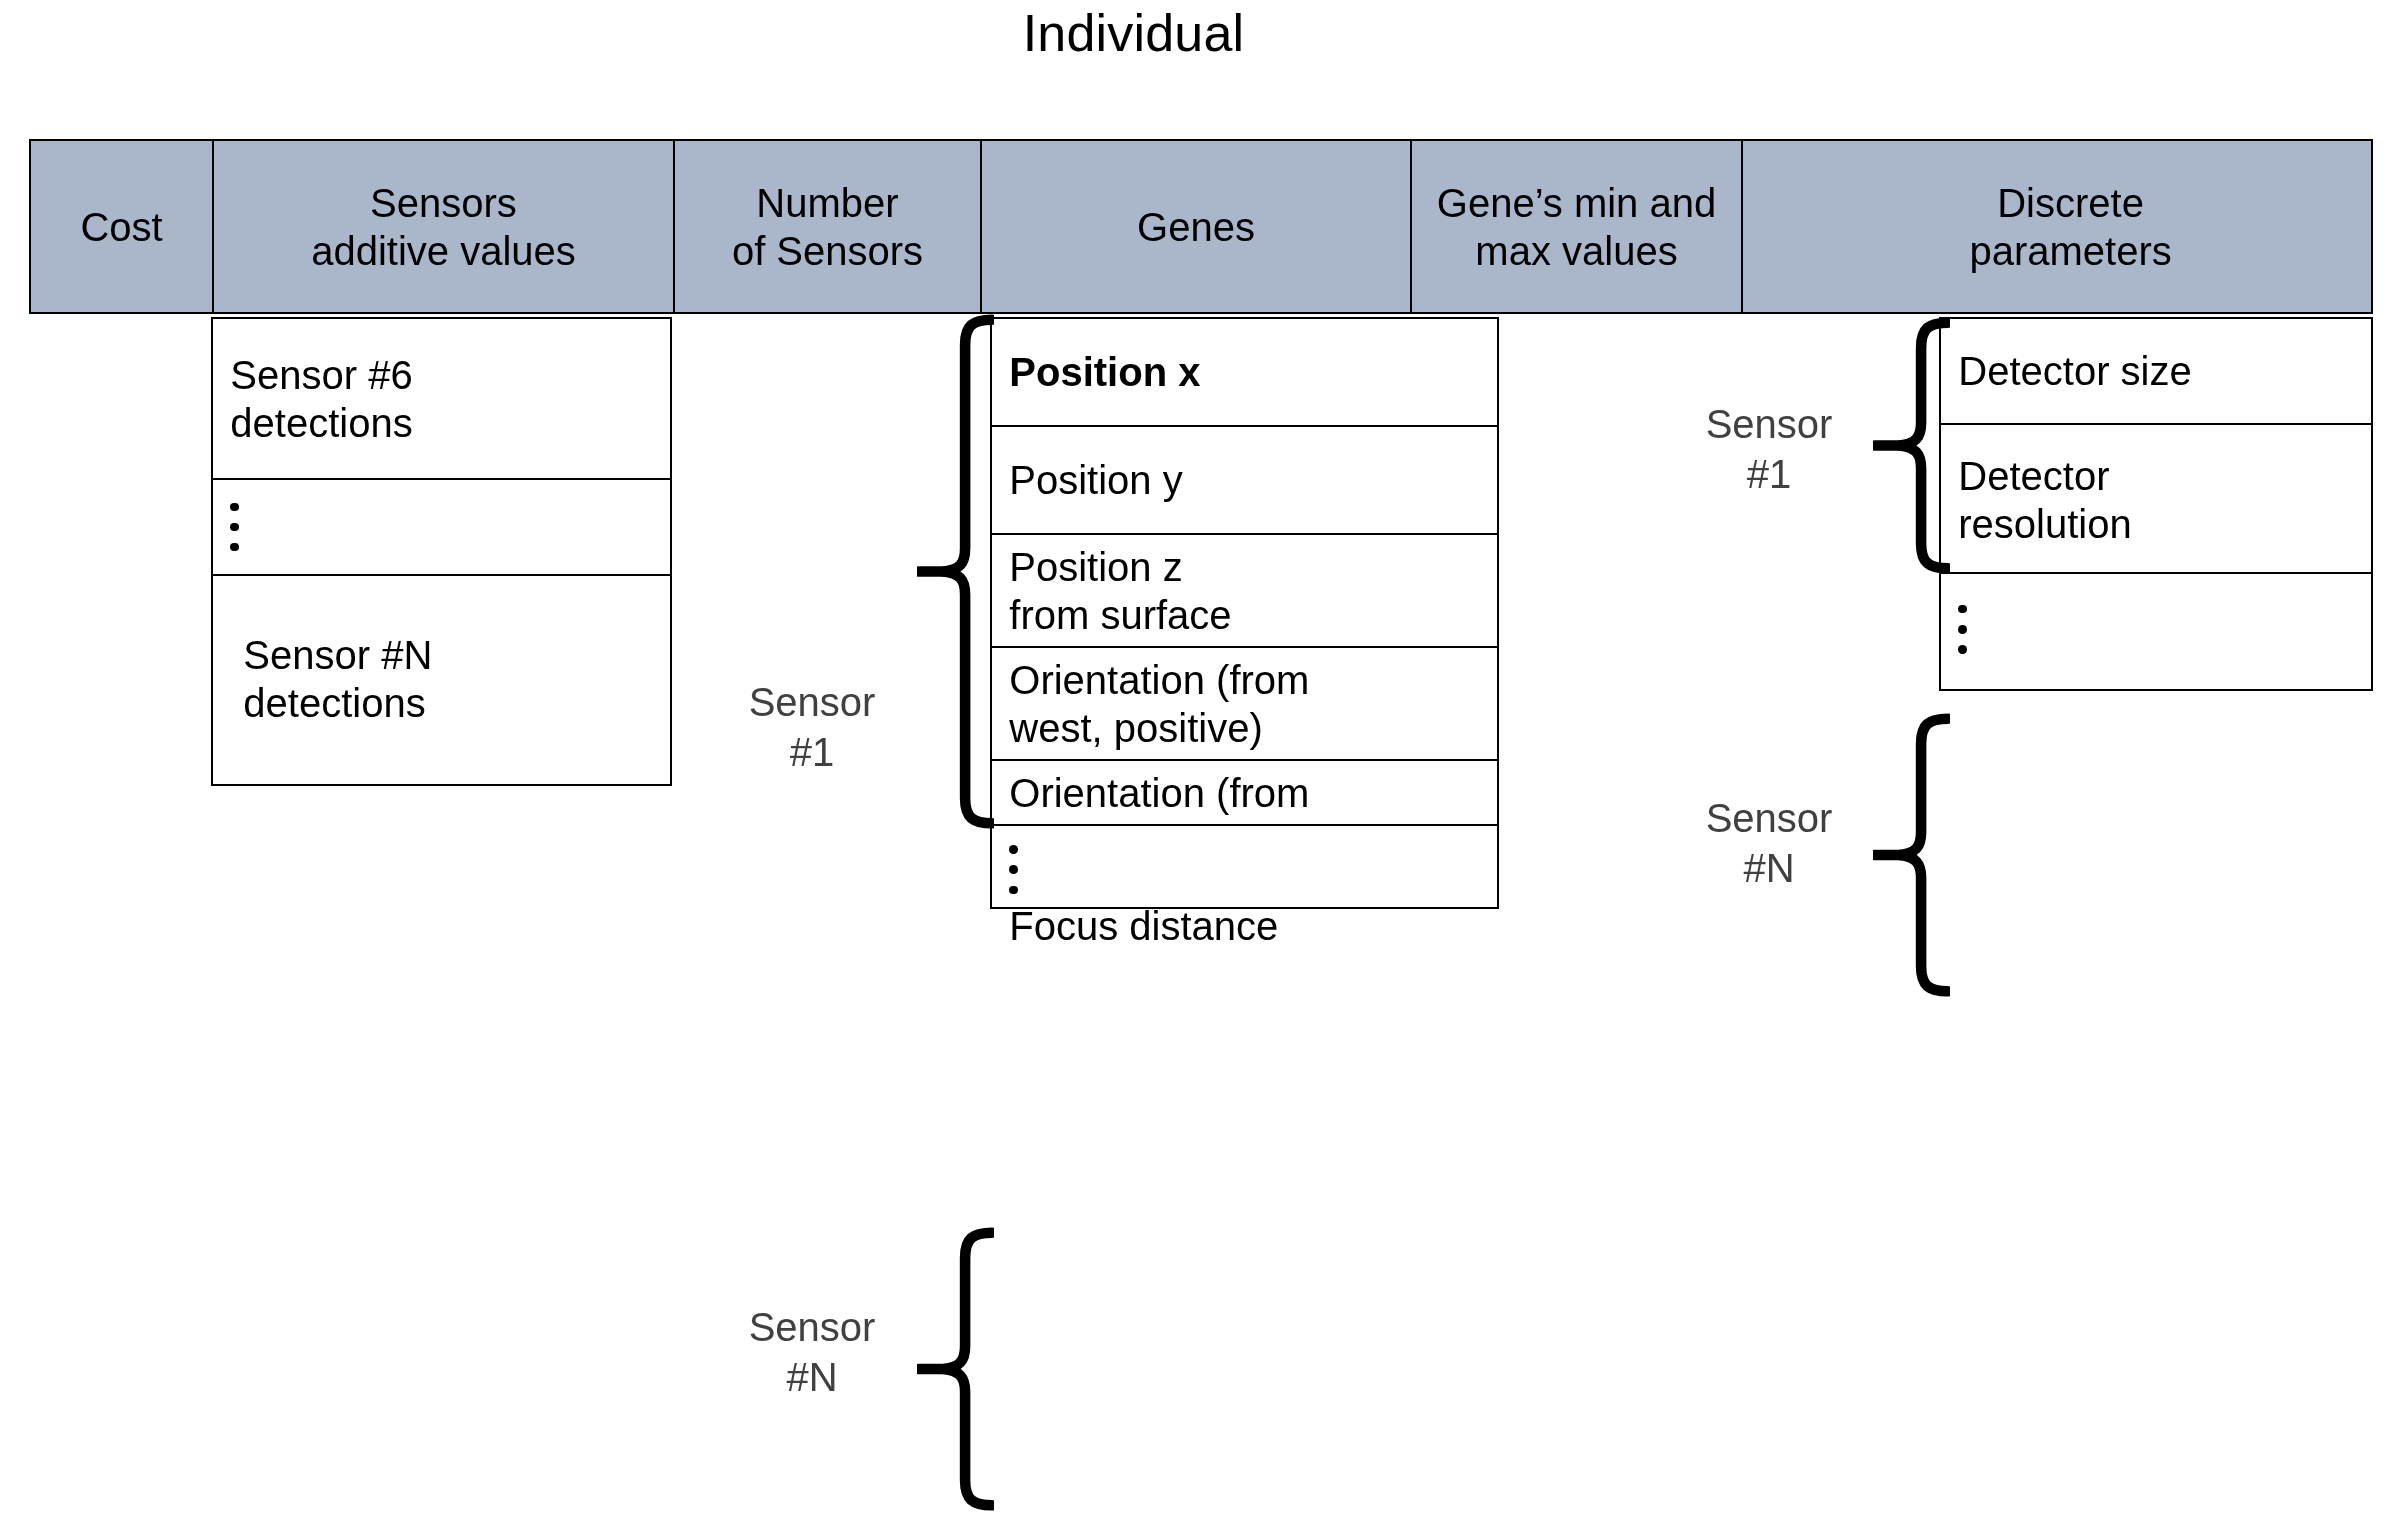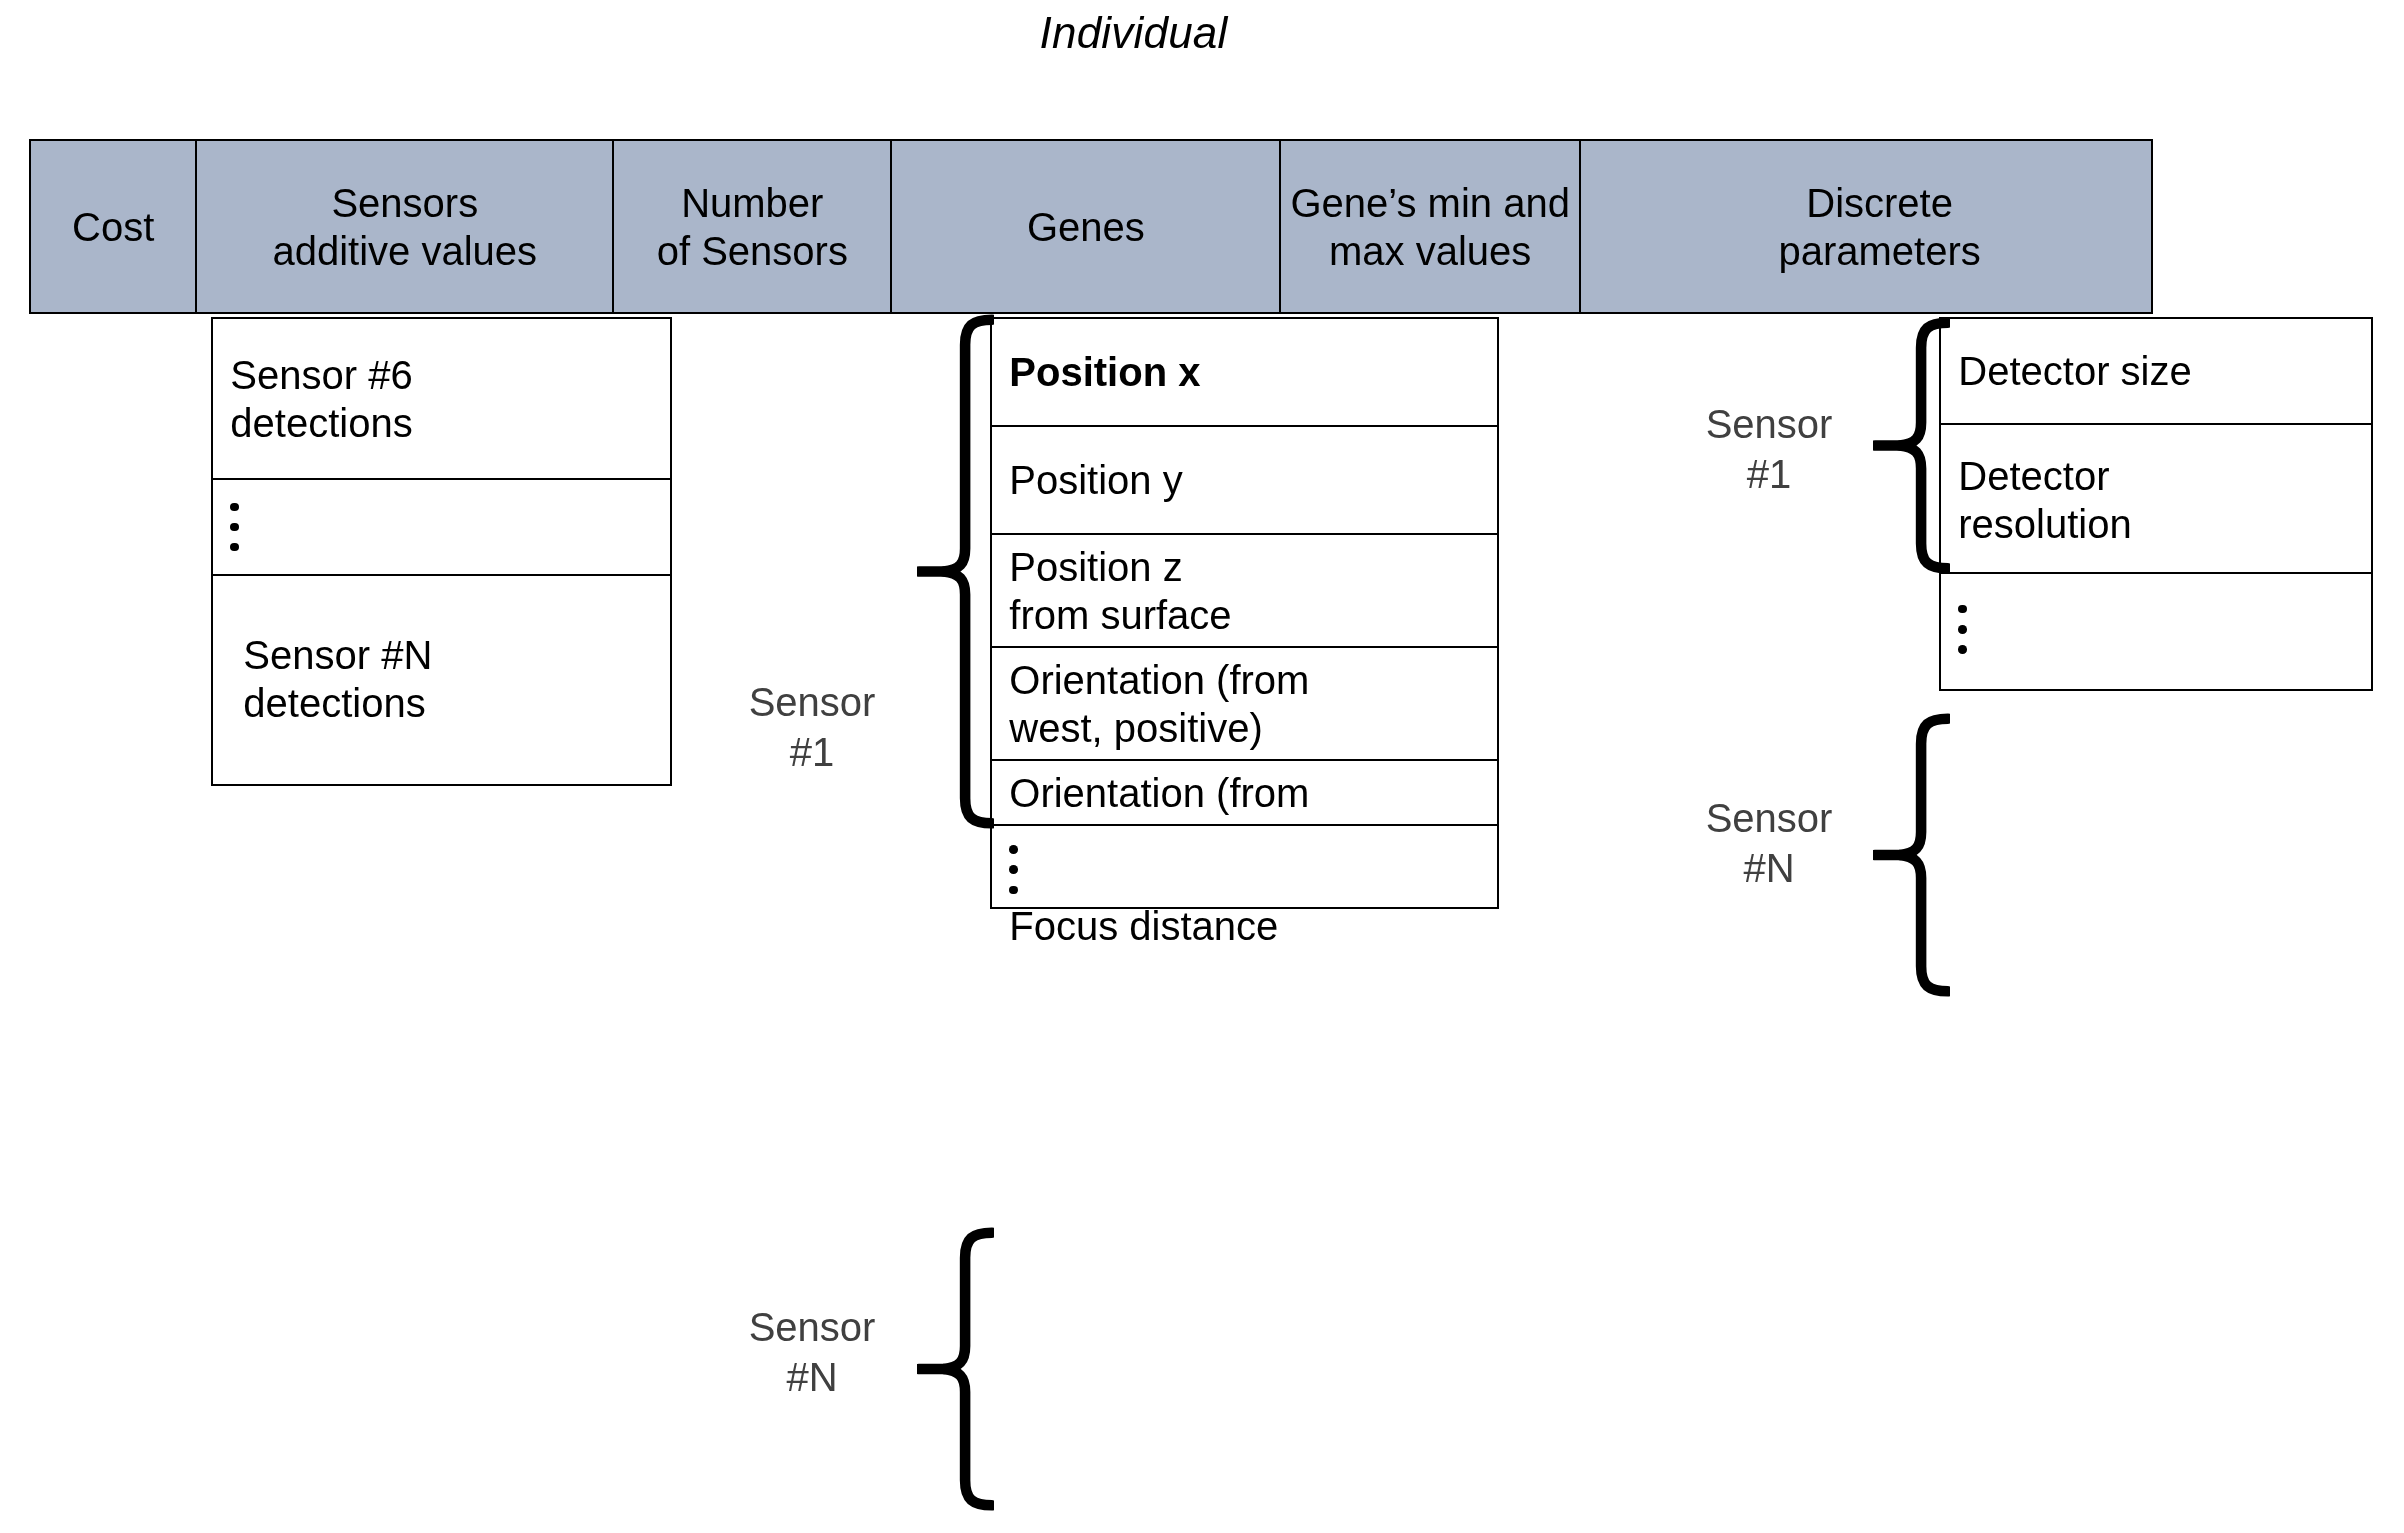--- a/index.html
+++ b/index.html
@@ -15,33 +15,32 @@
     color: #000000;
     overflow: hidden;
   }
 
   #page-title {
     position: absolute;
     left: 0;
     top: 5.8px;
     width: 2267px;
     text-align: center;
-    font-size: 44px;
+    font-size: 52px;
     line-height: 54px;
     letter-spacing: 0.2px;
     color: #000;
-    font-style: italic;
   }
 
   
   .header-band {
     position: absolute;
     left: 29px;
     top: 139px;
-    width: 2124px;
+    width: 2344px;
     height: 175px;
     box-sizing: border-box;
     border: 2.9px solid #000;
     background: #aab6ca;
     display: flex;
   }
   .hcell {
     box-sizing: border-box;
     border-right: 2.9px solid #000;
     display: flex;

